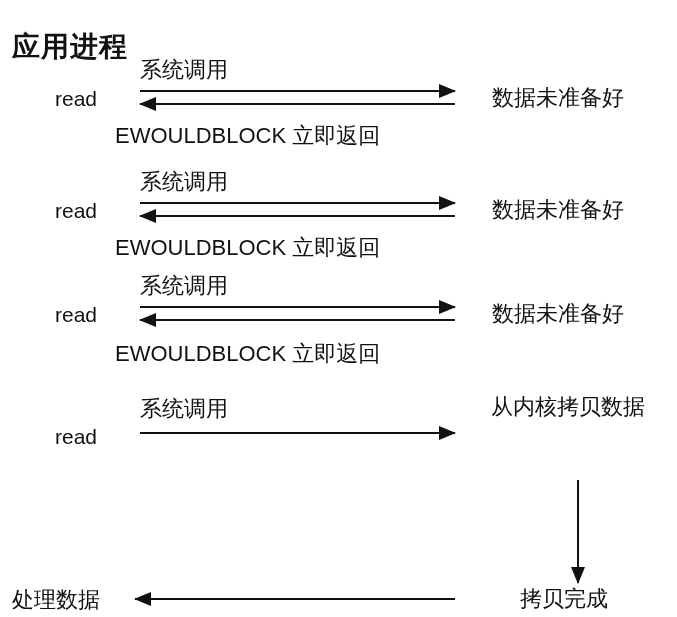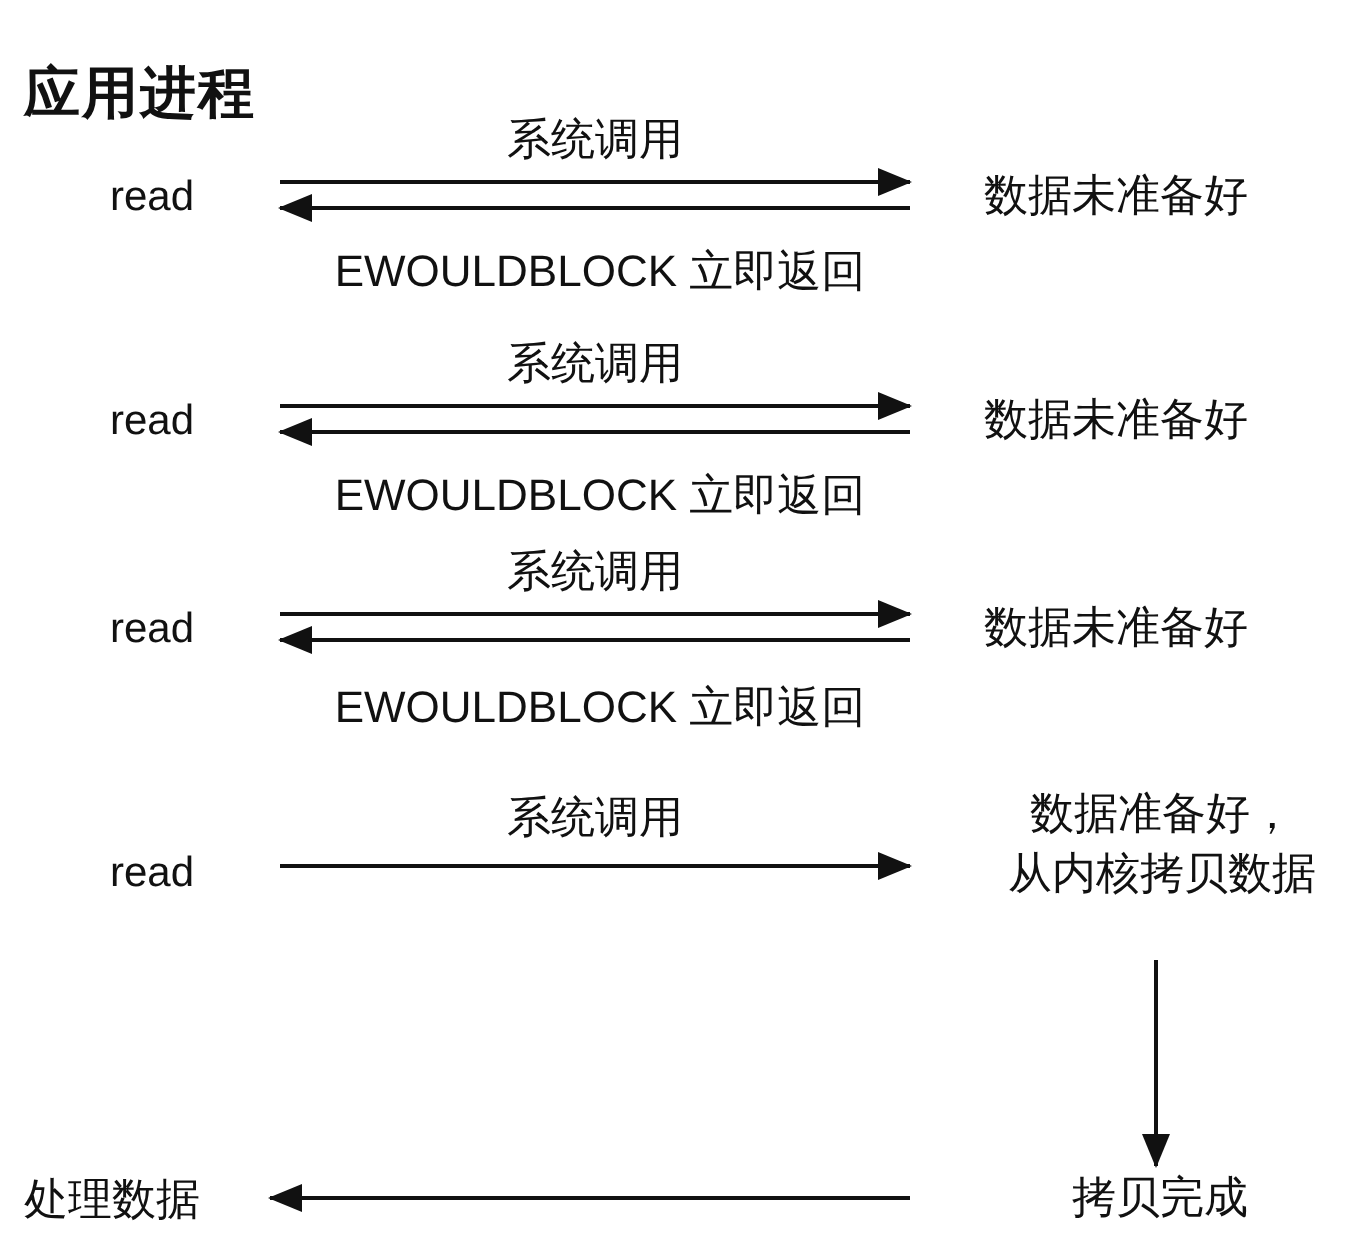--- a/index.html
+++ b/index.html
@@ -25,21 +25,21 @@
     margin-top: 20px;
   }
   .lbl {
     position: absolute;
     font-size: 22px;
     line-height: 26px;
     white-space: nowrap;
     color: #111111;
   }
   .lbl.small { font-size: 21px; text-align: right; }
-  .ctr { text-align: center; }
+  .ctr { }
   
   .arrow { position: absolute; height: 14px; }
   .arrow .line {
     position: absolute; left: 0; right: 0; top: 6px;
     height: 2px; background: #111111;
   }
   .arrow.right .head {
     position: absolute; right: -1px; top: 0; width: 0; height: 0;
     border-left: 17px solid #111111;
     border-top: 7px solid transparent;
@@ -111,21 +111,20 @@
   <div class="lbl ctr" style="left:115px; top:341px; width:370px">EWOULDBLOCK 立即返回</div>
   <div class="lbl" style="left:492px; top:301px">数据未准备好</div>
 
   <div class="lbl ctr" style="left:140px; top:396px; width:315px">系统调用</div>
   <div class="lbl small" style="left:55px; top:424px">read</div>
   <div class="arrow right" style="left:140px; top:426px; width:315px">
       <div class="line"></div>
       <div class="head"></div>
     </div>
   <div class="lbl ctr kstate-lines" style="left:491px; top:392px; width:180px">
-    <div>数据准备好，</div>
     <div>从内核拷贝数据</div>
   </div>
 
   <div class="varrow" style="left:571px; top:480px; height:103px">
       <div class="line"></div>
       <div class="head"></div>
     </div>
   <div class="lbl ctr" style="left:520px; top:586px; width:120px">拷贝完成</div>
 
   <div class="arrow left" style="left:135px; top:592px; width:320px">

